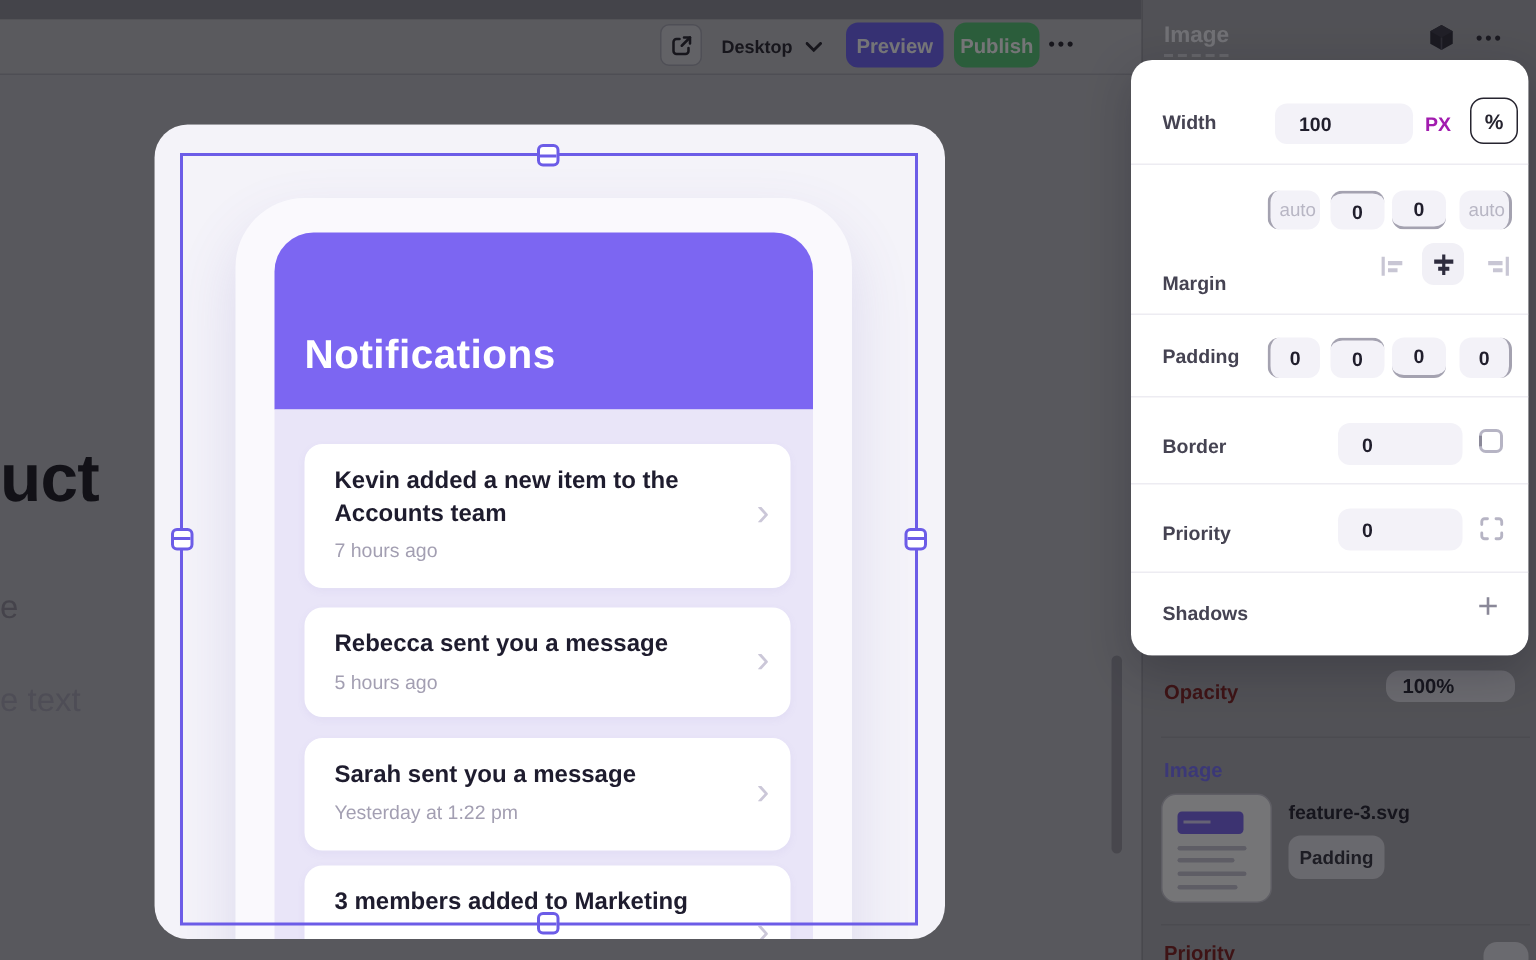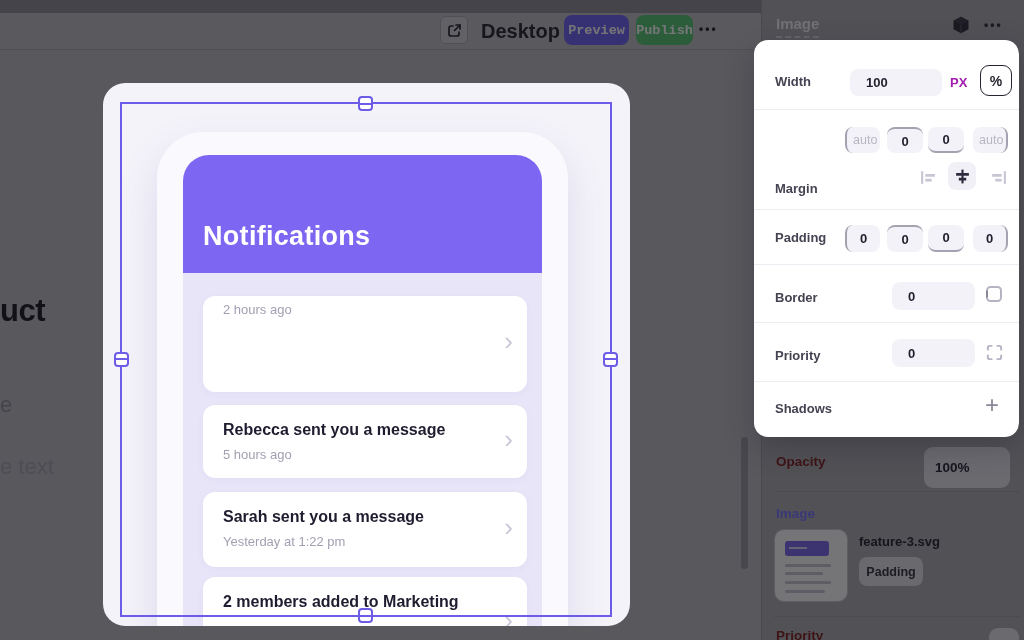--- a/index.html
+++ b/index.html
@@ -7,29 +7,29 @@
   body { font-family:"Liberation Sans", sans-serif; background:#26262c; }
   #app { position:relative; width:1024px; height:640px; overflow:hidden; background:#B2B2B8; }
   .abs { position:absolute; }
 
   
   .topstrip { left:0; top:0; width:761px; height:13px; background:#8E8E96; }
   .toolbar  { left:0; top:13px; width:761px; height:37px; background:#C0C0C6; border-bottom:1px solid #A6A6AE; }
   .tb-openlink { left:440px; top:3px; width:28px; height:28px; border:1px solid #A8A8B2; background:#D2D2D8;
                  border-radius:6px; display:flex; align-items:center; justify-content:center; cursor:pointer; }
   .tb-device { left:481px; top:0; height:36px; display:flex; align-items:center; gap:9px;
-               font-size:20px; font-weight:700; color:#26242E; cursor:pointer; }
-  .btn { border:none; border-radius:8px; color:#fff; font-family:Liberation Mono, monospace; font-size:13.5px; font-weight:700; cursor:pointer; }
+               font-size:12px; font-weight:700; color:#26242E; cursor:pointer; }
+  .btn { border:none; border-radius:8px; color:#fff; font-family:Liberation Sans, sans-serif; font-size:13.5px; font-weight:700; cursor:pointer; }
   .tb-preview { left:564px; top:2px; width:65px; height:30px; background:#6E63F5; }
   .tb-publish { left:636px; top:2px; width:57px; height:30px; background:#55C874; }
   .tb-more { left:699px; top:9px; font-size:12px; letter-spacing:2px; color:#26242E; font-weight:700; cursor:pointer; }
 
   
   .canvas { left:0; top:50px; width:761px; height:590px; background:#BCBCC2; }
-  .frag-h1 { left:0; top:243px; font-size:31px; font-weight:700; color:#1A1922; letter-spacing:-0.5px; }
+  .frag-h1 { left:0; top:243px; font-size:45px; font-weight:700; color:#1A1922; letter-spacing:-0.5px; }
   .frag-a  { left:0; top:342px; font-size:22px; color:#8F8C9A; }
   .frag-b  { left:0; top:404px; font-size:22px; color:#A5A3B2; }
   .scroll-thumb { left:741px; top:387px; width:7px; height:132px; border-radius:4px; background:#96959F; }
 
   
   .image-card { left:103px; top:33px; width:527px; height:543px; border-radius:22px; background:#F4F3F9; overflow:hidden; }
   .phone { left:54px; top:49px; width:411px; height:560px; background:#FAF9FD; border-radius:46px 46px 0 0;
            box-shadow:0 18px 40px rgba(100,90,180,0.16); }
   .phone-header { left:26px; top:23px; width:359px; height:118px; border-radius:26px 26px 0 0; background:#7C66F2; }
   .phone-title { left:20px; top:66px; font-size:27px; font-weight:700; color:#FFFFFF; letter-spacing:0.3px; }
@@ -54,21 +54,21 @@
   
   .panel { left:761px; top:0; width:263px; height:640px; background:#ACACB2; border-left:1px solid #98989F; }
   .panel-title { left:14px; top:15px; font-size:15px; font-weight:700; color:#F5F5FA;
                  border-bottom:2px dashed #D8D8DE; padding-bottom:4px; }
   .panel-cube { left:189px; top:15px; cursor:pointer; }
   .panel-more { left:222px; top:18px; font-size:12px; letter-spacing:2px; color:#2E2C38; font-weight:700; cursor:pointer; }
 
   .dim-label { font-size:13.5px; font-weight:700; color:#7f1d1d; }
   .dim-box { background:#E6E5EC; border-radius:9px; font-size:13.5px; font-weight:700; color:#232230;
              display:flex; align-items:center; }
-  .op-val { left:162px; top:447px; width:86px; height:41px; padding-left:11px; }
+  .op-val { left:162px; top:447px; width:86px; height:21px; padding-left:11px; }
   .divider { height:1px; background:#9E9EA6; left:12px; right:4px; }
   .img-sec-label { left:14px; top:506px; font-size:13.5px; font-weight:700; color:#7A72FF; }
   .thumb { left:12px; top:529px; width:74px; height:73px; border:1px solid #C9C8D2; border-radius:10px; background:#FFFFFF; overflow:hidden; }
   .thumb .t-head { position:absolute; left:10px; top:11px; width:44px; height:15px; border-radius:3px; background:#7C66F2; }
   .thumb .t-head::after { content:""; position:absolute; left:4px; top:6px; width:18px; height:2px; background:#D9D2FA; }
   .thumb .t-line { position:absolute; left:10px; width:46px; height:3px; background:#C9C7D6; border-radius:2px; }
   .file-name { left:97px; top:534px; font-size:13px; font-weight:700; color:#232230; }
   .replace-btn { left:97px; top:557px; width:64px; height:29px; border:none; border-radius:8px; background:#E4E3EA;
                  font-family:inherit; font-size:12.5px; font-weight:700; color:#35333F; cursor:pointer; }
   .priority-label { left:14px; top:628px; }
@@ -134,35 +134,36 @@
     <div class="abs frag-b">e text</div>
     <div class="abs scroll-thumb"></div>
 
     <div class="abs image-card">
       <div class="abs phone">
         <div class="abs phone-header">
           <div class="abs phone-title">Notifications</div>
         </div>
         <div class="abs phone-body">
           <div class="abs ncard c1">
-            <div class="nm">2 hours ago</div>
+            <div class="nt">Kevin added a new item to the Accounts team</div>
+            <div class="nm">7 hours ago</div>
             <div class="nchev">›</div>
           </div>
           <div class="abs ncard c2">
             <div class="nt">Rebecca sent you a message</div>
             <div class="nm">5 hours ago</div>
             <div class="nchev">›</div>
           </div>
           <div class="abs ncard c3">
             <div class="nt">Sarah sent you a message</div>
             <div class="nm">Yesterday at 1:22 pm</div>
             <div class="nchev">›</div>
           </div>
           <div class="abs ncard c4">
-            <div class="nt">2 members added to Marketing</div>
+            <div class="nt">3 members added to Marketing</div>
             <div class="nchev">›</div>
           </div>
         </div>
       </div>
       <div class="abs sel-box">
         <div class="handle h-top"></div>
         <div class="handle h-bottom"></div>
         <div class="handle h-left"></div>
         <div class="handle h-right"></div>
       </div>

